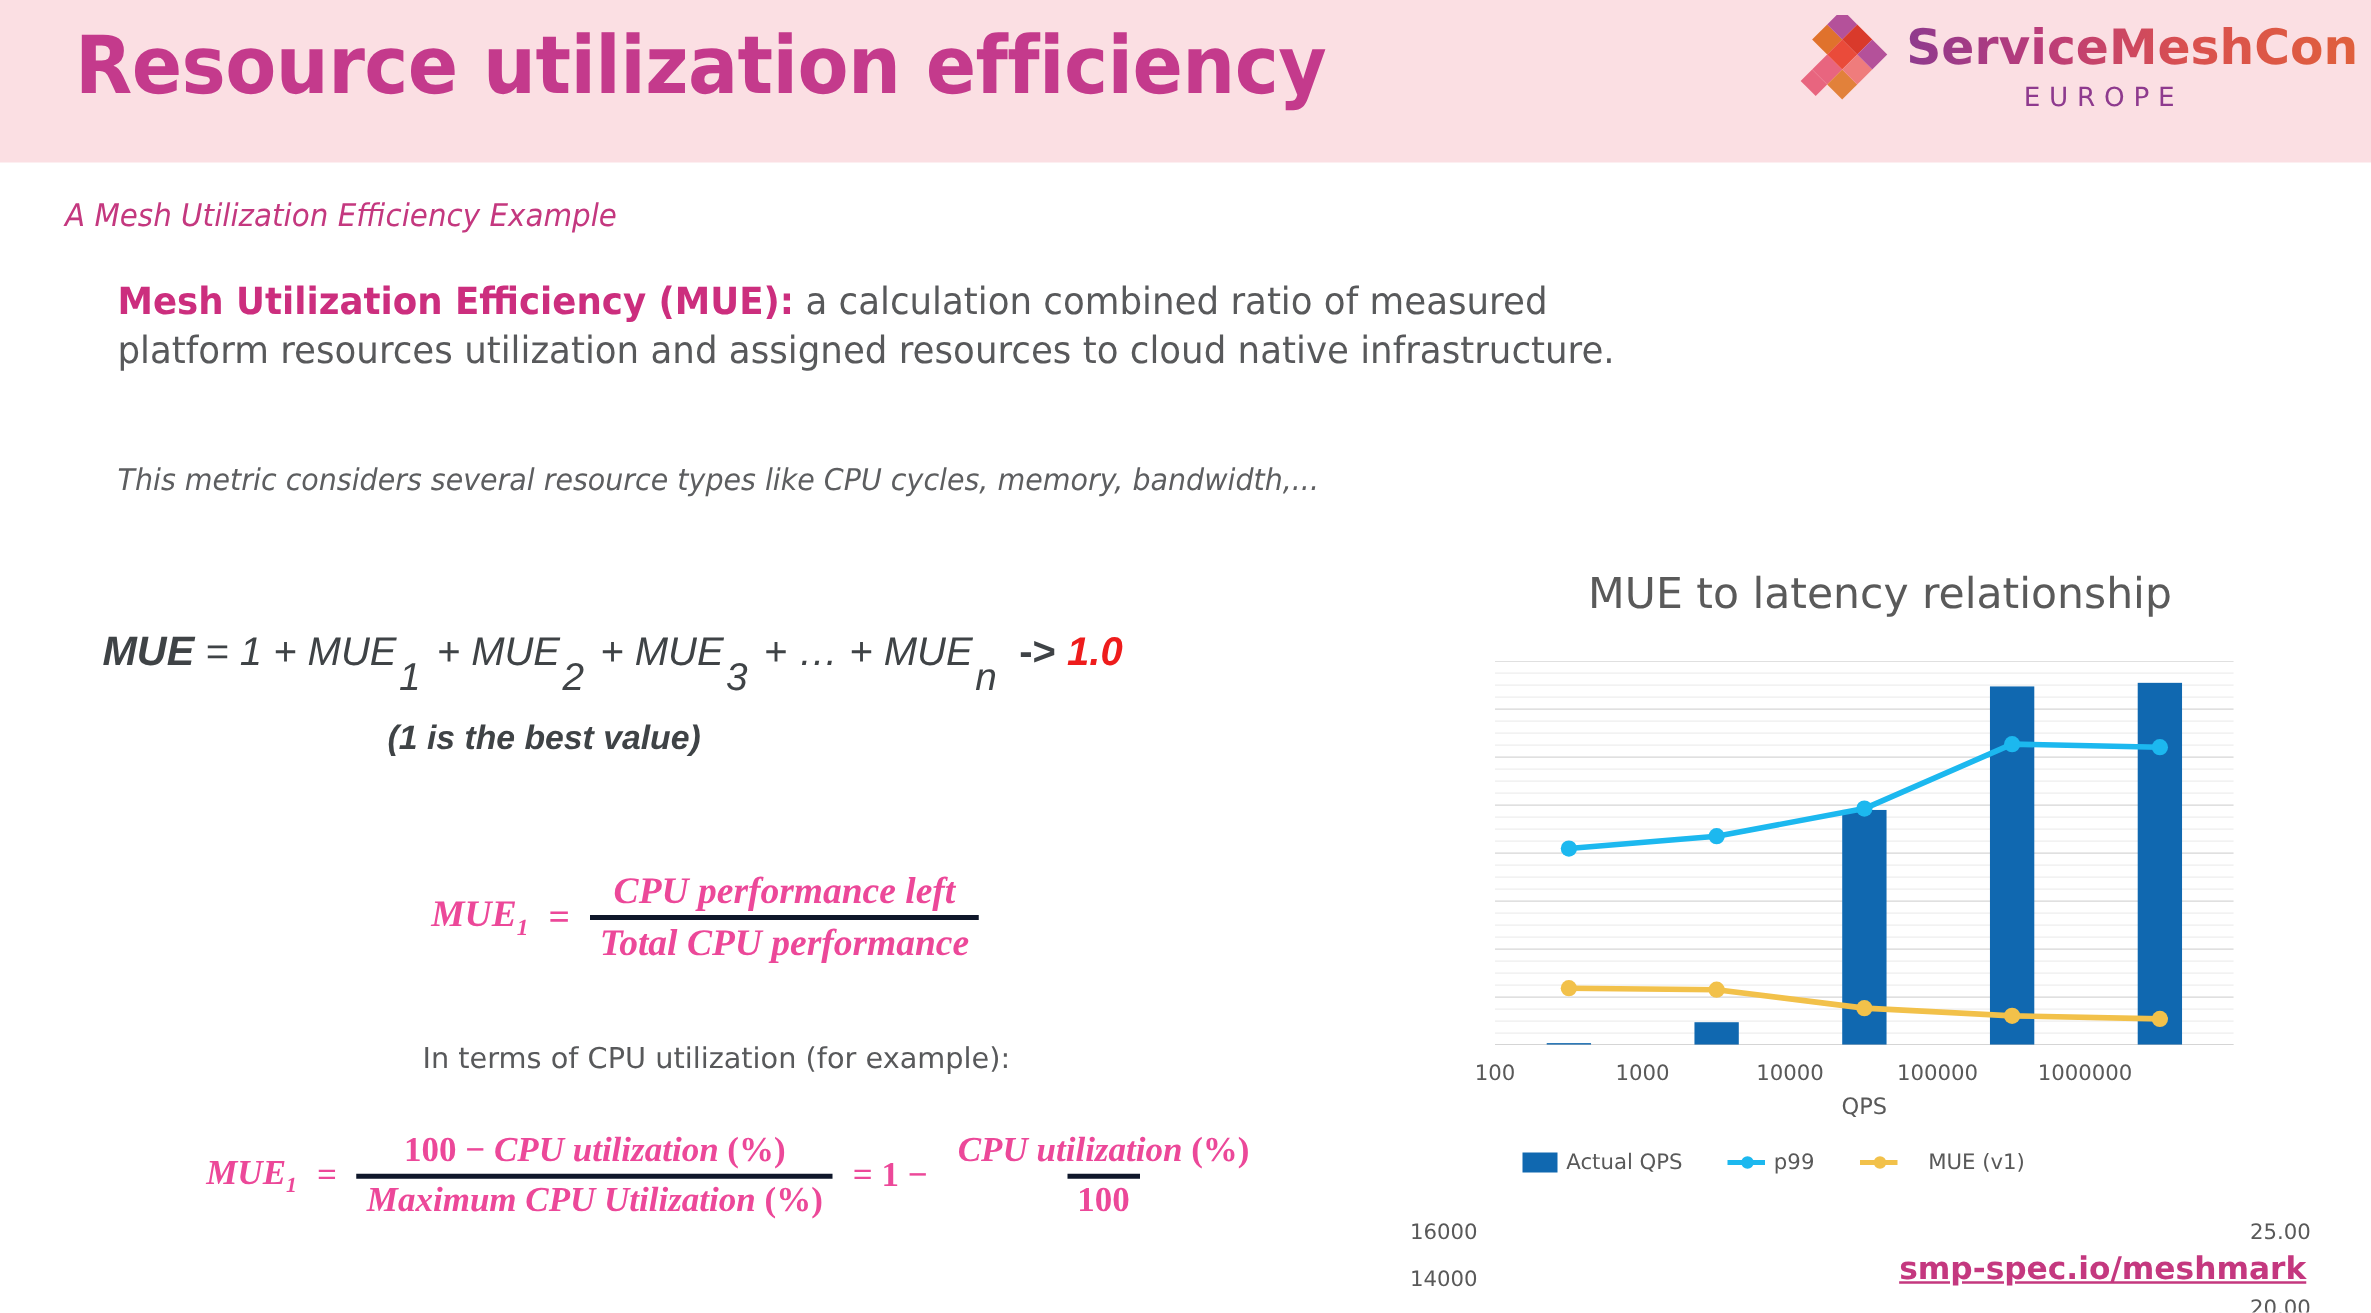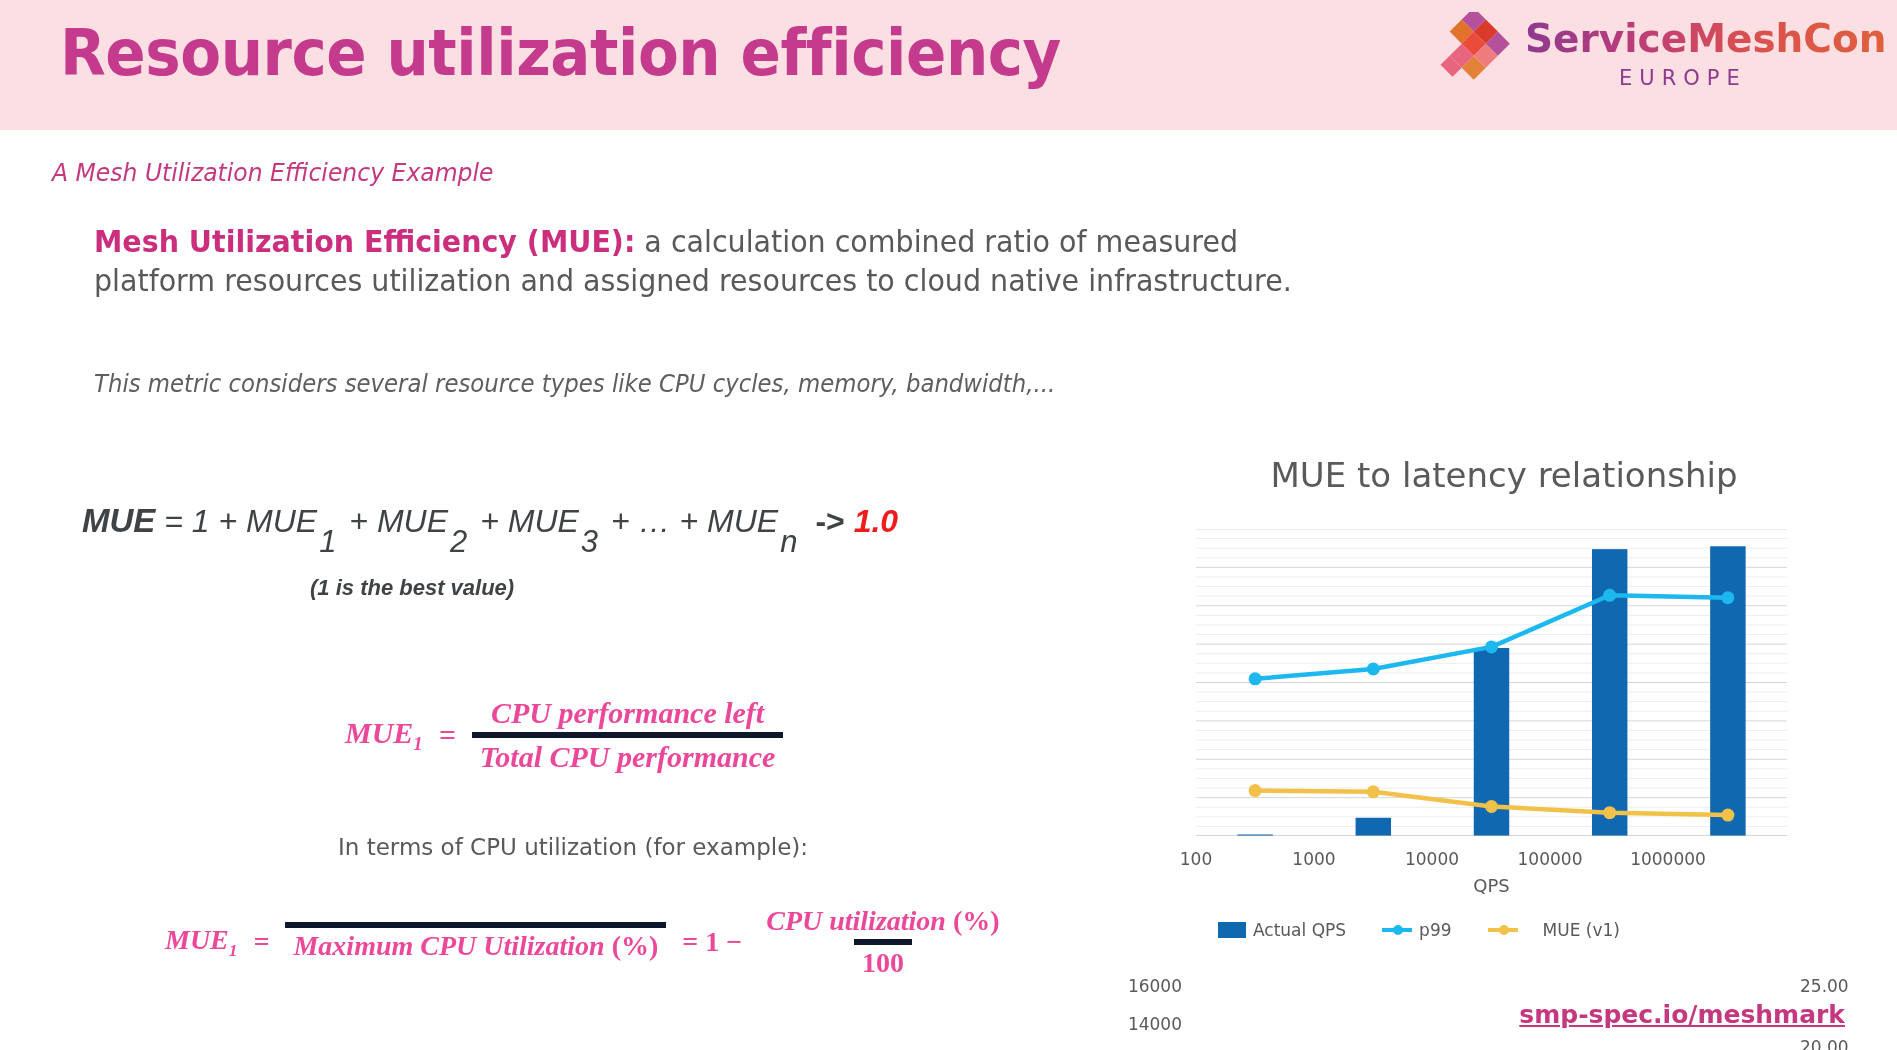--- a/index.html
+++ b/index.html
@@ -72,33 +72,33 @@
   }
   .mue-sum .hd { font-weight: 700; font-size: 33px; }
   .mue-sum .sub {
     display: inline-block; font-size: 31px; position: relative; top: 20px; left: 2px;
     padding-right: 6px;
   }
   .mue-sum .arrow { font-style: normal; font-weight: 700; margin-left: 14px; }
   .mue-sum .one { color: #ee1c1c; font-weight: 700; font-style: italic; }
   .best-val {
     position: absolute; left: 310px; top: 575px;
-    font-size: 22px; font-weight: 700; font-style: italic; color: #3f4346;
+    font-size: 27px; font-weight: 700; font-style: italic; color: #3f4346;
     font-family: "Liberation Sans", sans-serif; white-space: nowrap;
   }
 
   
   .mathrow {
     position: absolute; display: flex; align-items: center;
     font-family: "Liberation Serif", serif; color: #ec4899;
     font-style: italic; font-weight: 700; white-space: nowrap;
   }
   .frac { display: inline-flex; flex-direction: column; align-items: center; margin: 0 6px; text-align: right; }
   .frac .num { padding: 0 8px 2px; }
-  .frac .den { padding: 2px 8px 0; border-top: 6px solid #0f172a; }
+  .frac .den { padding: 2px 8px 0; border-top: 4px solid #0f172a; }
   .lhs { margin-right: 6px; }
   .lhs sub { font-size: 0.62em; font-weight: 700; }
   .nrm { font-style: normal; font-weight: 700; }
 
   #frac1 { left: 345px; top: 696px; font-size: 30px; }
   #frac2 { left: 165px; top: 905px; font-size: 28px; }
   .eqmid { margin: 0 10px; }
 
   .inline-note {
     position: absolute; left: 338px; top: 834px;
@@ -198,20 +198,21 @@
     <span class="den">Total CPU performance</span>
   </span>
 </div>
 
 <div class="inline-note">In terms of CPU utilization (for example):</div>
 
 <div class="mathrow" id="frac2">
   <span class="lhs"><span>MUE</span><sub>1</sub></span>
   <span class="eqmid">=</span>
   <span class="frac">
+    <span class="num"><span class="nrm">100 − </span><span>CPU utilization</span><span class="nrm"> (%)</span></span>
     <span class="den"><span>Maximum CPU Utilization</span><span class="nrm"> (%)</span></span>
   </span>
   <span class="eqmid nrm">= 1 −</span>
   <span class="frac">
     <span class="num"><span>CPU utilization</span><span class="nrm"> (%)</span></span>
     <span class="den nrm">100</span>
   </span>
 </div>
 
 <div class="chart-root">

